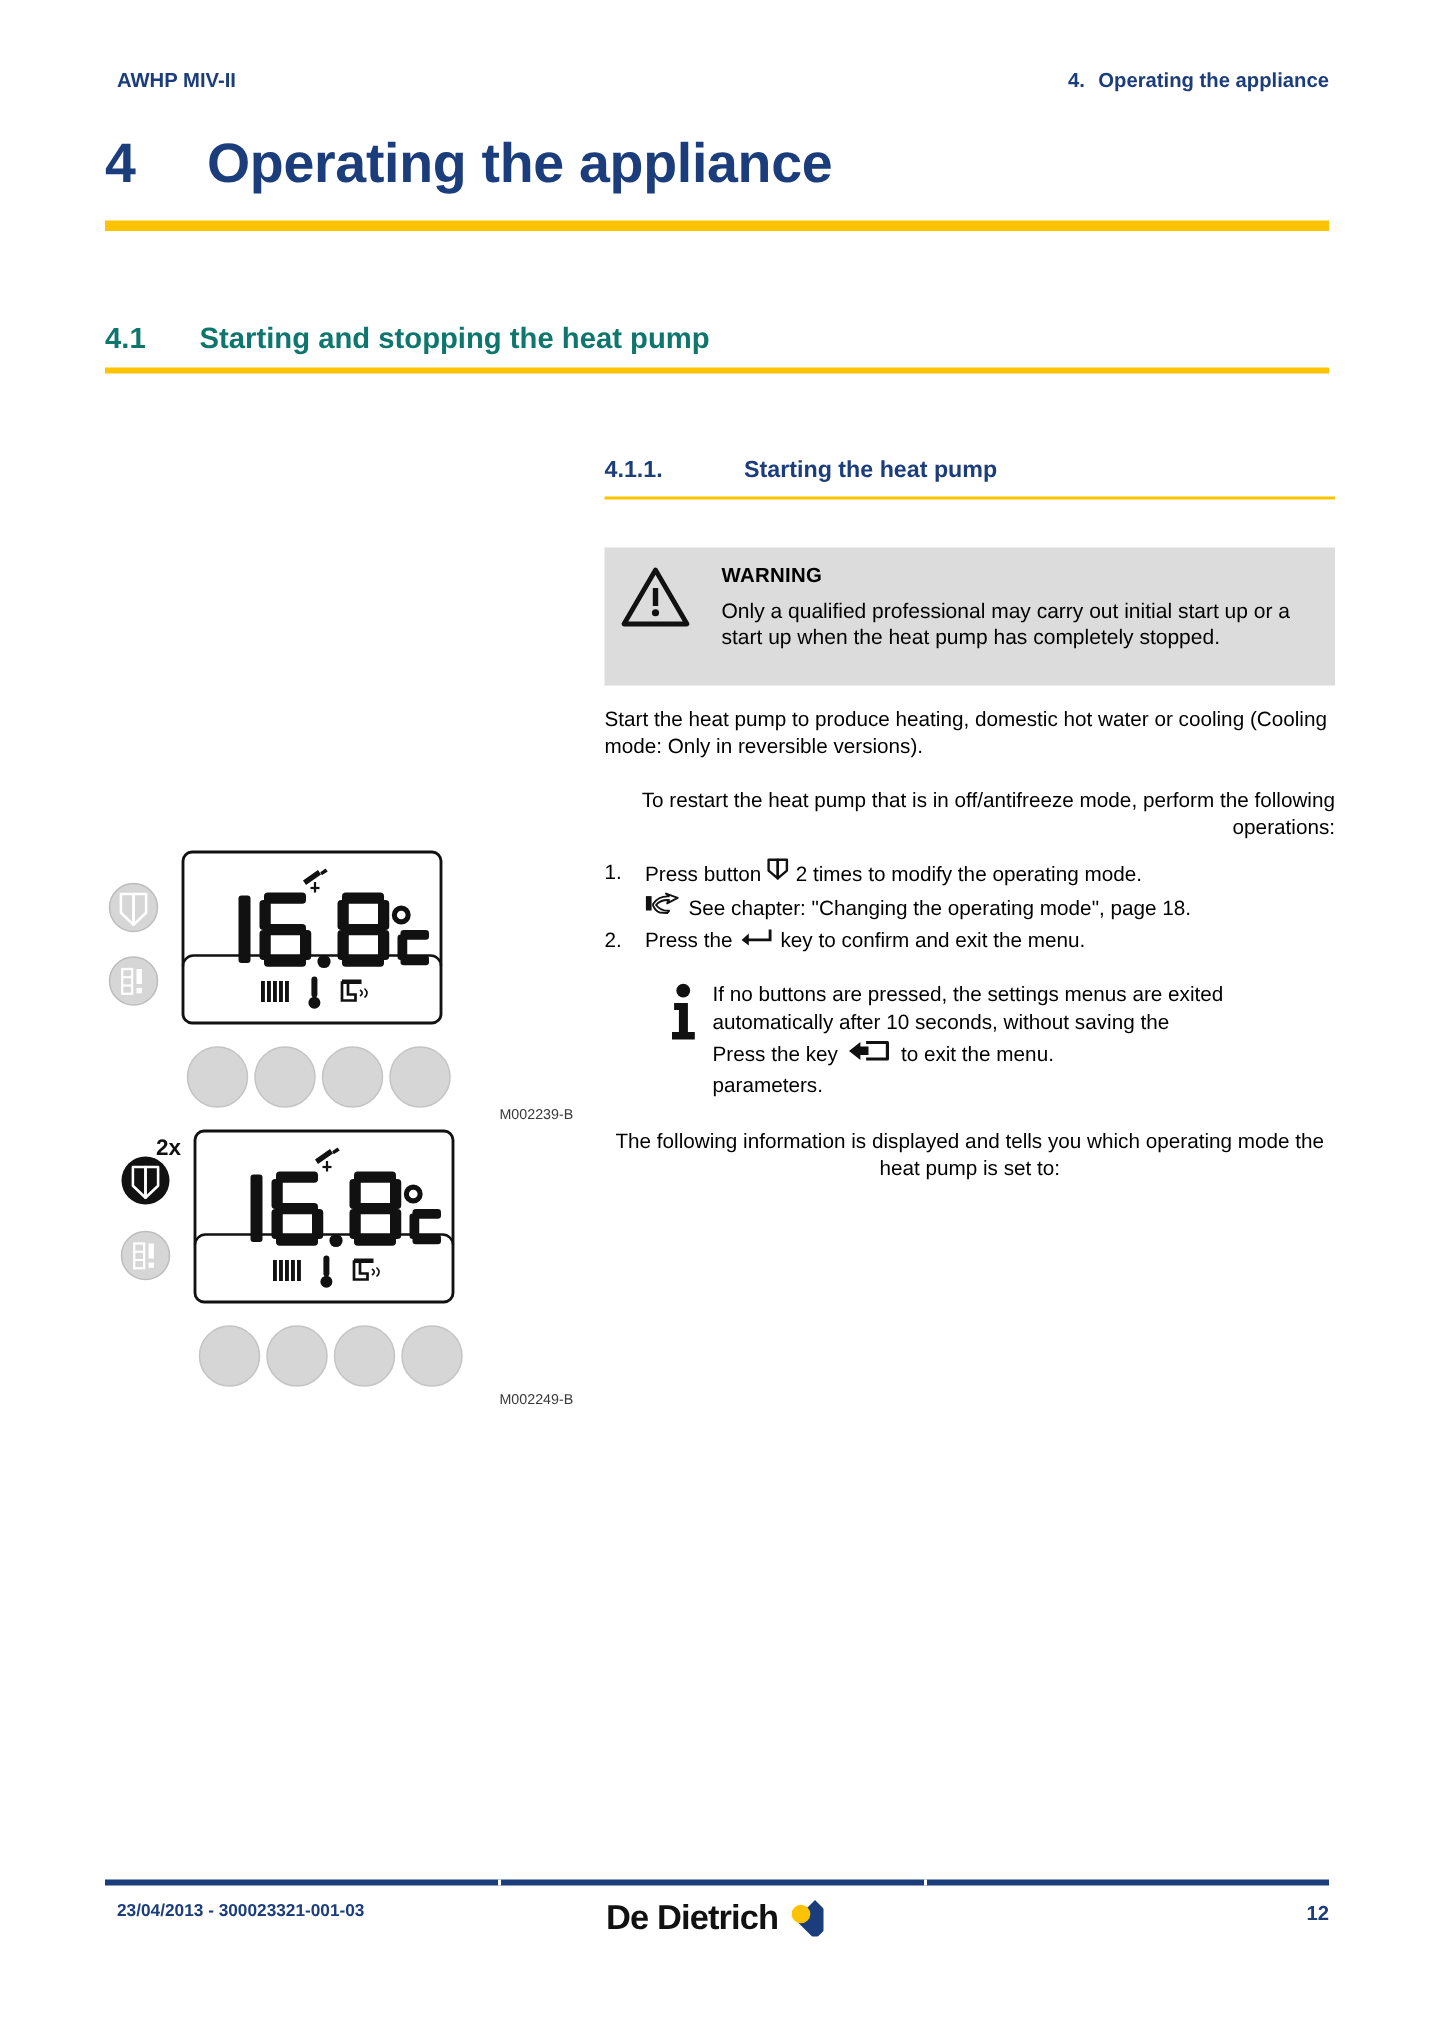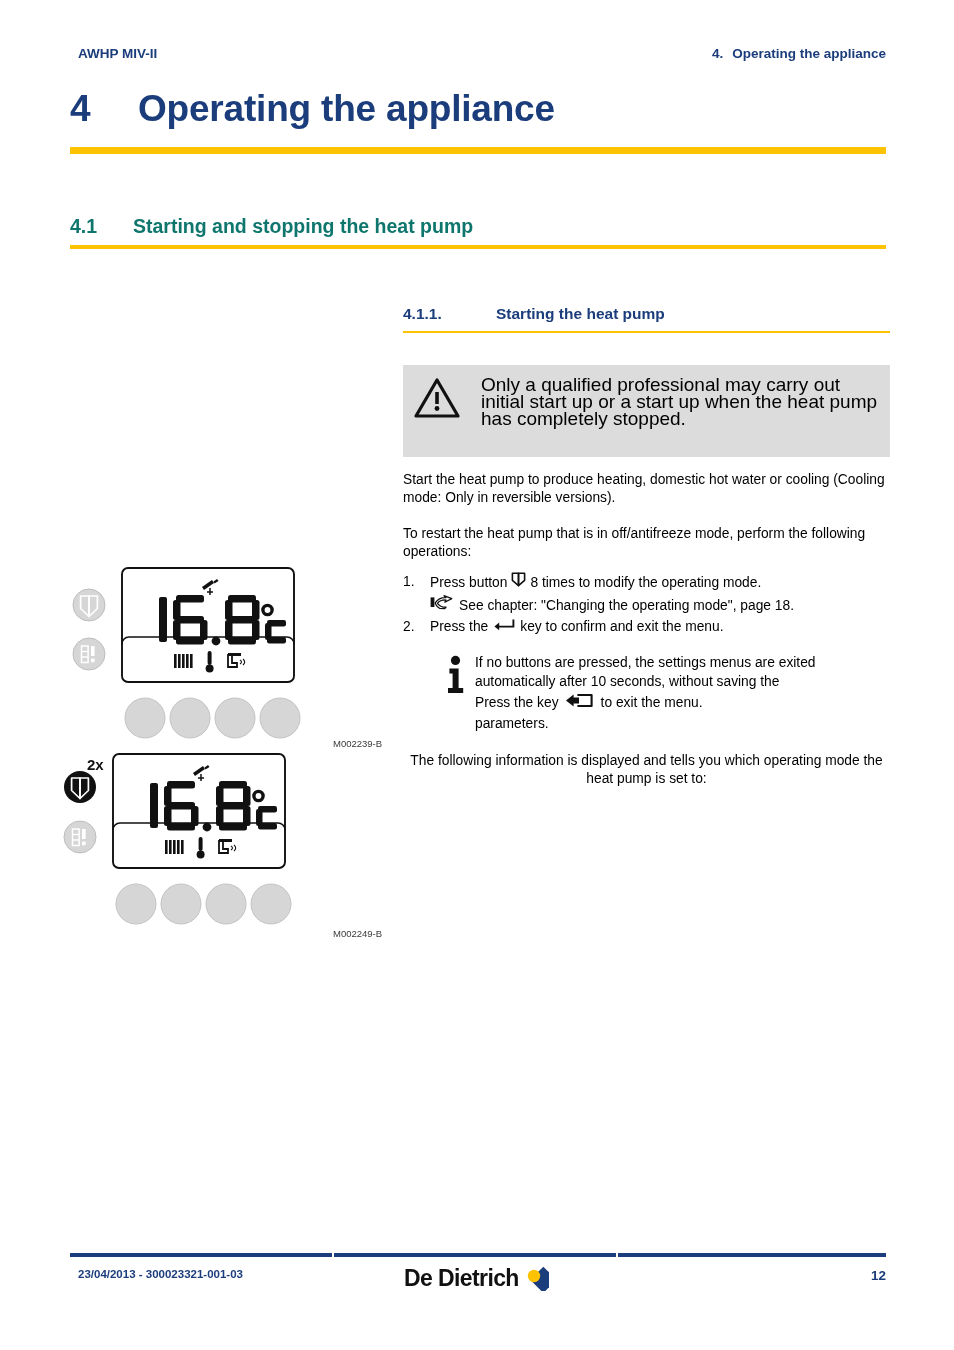--- a/index.html
+++ b/index.html
@@ -61,28 +61,28 @@
   .warnbox {
     position:absolute; left:403px; top:365px; width:487px; height:92px;
     background:#dcdcdc;
     box-sizing:border-box;
     padding:11px 10px 10px 10px;
     display:flex; gap:8px;
   }
   .warn-icon { flex:none; width:60px; padding-top:1px; }
   .warn-body { flex:1; }
   .warn-title { font-size:13.6px; font-weight:bold; letter-spacing:.2px; margin-bottom:8px; }
-  .warn-text  { font-size:19px; line-height:17px; }
+  .warn-text  { font-size:14px; line-height:17px; }
 
   .para {
     position:absolute; left:403px; width:487px;
     font-size:13.8px; line-height:17.6px;
   }
   .p1 { top:471px; }
-  .p2 { top:525px; }
+  .p2 { top:525px;text-align:right; }
   .p3 { top:752px;text-align:center; }
 
   
   .steps { position:absolute; left:403px; top:571px; width:487px; font-size:13.8px; }
   .step { display:flex; line-height:21px; }
   .step .mk { width:27px; flex:none; }
   .step .tx { flex:1; display:flex; align-items:center; flex-wrap:wrap; }
   .substep { display:flex; line-height:21px; padding-left:27px; align-items:center; }
 
   
@@ -92,21 +92,21 @@
   }
   .note-icon { flex:none; width:64px; padding-top:2px; }
   .note-body { flex:1; }
   .note-line { display:flex; align-items:center; flex-wrap:wrap; }
 
   .inline-ico { display:inline-block; vertical-align:middle; }
 
   
   .illus { position:absolute; }
   .illus-1 { left:70px; top:562px; }
-  .illus-2 { left:61px; top:752px; }
+  .illus-2 { left:78px; top:752px; }
   .ref {
     position:absolute; font-size:9.5px; color:#3a3a3a;
     font-family:"Liberation Sans", sans-serif;
   }
   .ref-1 { left:333px; top:738px; }
   .ref-2 { left:333px; top:928px; }
 
   
   .foot-rule { position:absolute; left:70px; top:1253px; width:816px; height:3.5px; background:#1b3d7b; }
   .foot-rule-gapL { position:absolute; left:332px; top:1253px; width:2px; height:3.5px; background:#fff; }
@@ -150,40 +150,41 @@
 
   <div class="warnbox">
     <div class="warn-icon">
       <svg width="48" height="42" viewBox="0 0 48 42">
         <path d="M24 3 L45 39 L3 39 Z" fill="none" stroke="#111" stroke-width="3.2" stroke-linejoin="round"></path>
         <rect x="22.2" y="15" width="3.6" height="12" fill="#111"></rect>
         <circle cx="24" cy="31.5" r="2.4" fill="#111"></circle>
       </svg>
     </div>
     <div class="warn-body">
+      <div class="warn-title">WARNING</div>
       <div class="warn-text">Only a qualified professional may carry out initial start up or a start up when the heat pump has completely stopped.</div>
     </div>
   </div>
 
   <div class="para p1">Start the heat pump to produce heating, domestic hot water or cooling (Cooling mode: Only in reversible versions).</div>
   <div class="para p2">To restart the heat pump that is in off/antifreeze mode, perform the following operations:</div>
 
   <div class="steps">
 
     <div class="step">
       <span class="mk">1.</span>
       <span class="tx">
         <span>Press button</span>
         <span class="inline-ico" style="margin:0 3px;">
           <svg width="17" height="17" viewBox="0 0 17 17">
             <path d="M2.4 2.2 L8.5 2.2 L8.5 14.6 L2.4 9.4 Z" fill="none" stroke="#111" stroke-width="1.6" stroke-linejoin="round"></path>
             <path d="M8.5 2.2 L14.6 2.2 L14.6 9.4 L8.5 14.6 Z" fill="none" stroke="#111" stroke-width="1.6" stroke-linejoin="round"></path>
           </svg>
         </span>
-        <span>8 times to modify the operating mode.</span>
+        <span>2 times to modify the operating mode.</span>
       </span>
     </div>
 
     <div class="substep">
       <span class="inline-ico" style="margin-right:2px;">
         <svg width="27" height="16" viewBox="0 0 27 16">
           <rect x="0.6" y="3.4" width="3.8" height="9.6" fill="#111"></rect>
           <path d="M5.4 8.6 c2.4 -3.6 6.0 -5.2 10.4 -5.0 l-1.8 -1.9 l7.8 2.9 l-7.0 3.6 l1.2 -2.2
                    c-3.4 -0.2 -6.6 0.9 -8.6 3.3 c1.9 2.6 5.0 4.0 8.7 3.9 l-1.3 1.5 l-5.1 -0.4
                    c-2.0 -0.8 -3.4 -2.5 -4.3 -4.6 z" fill="none" stroke="#111" stroke-width="1.25" stroke-linejoin="round"></path>

